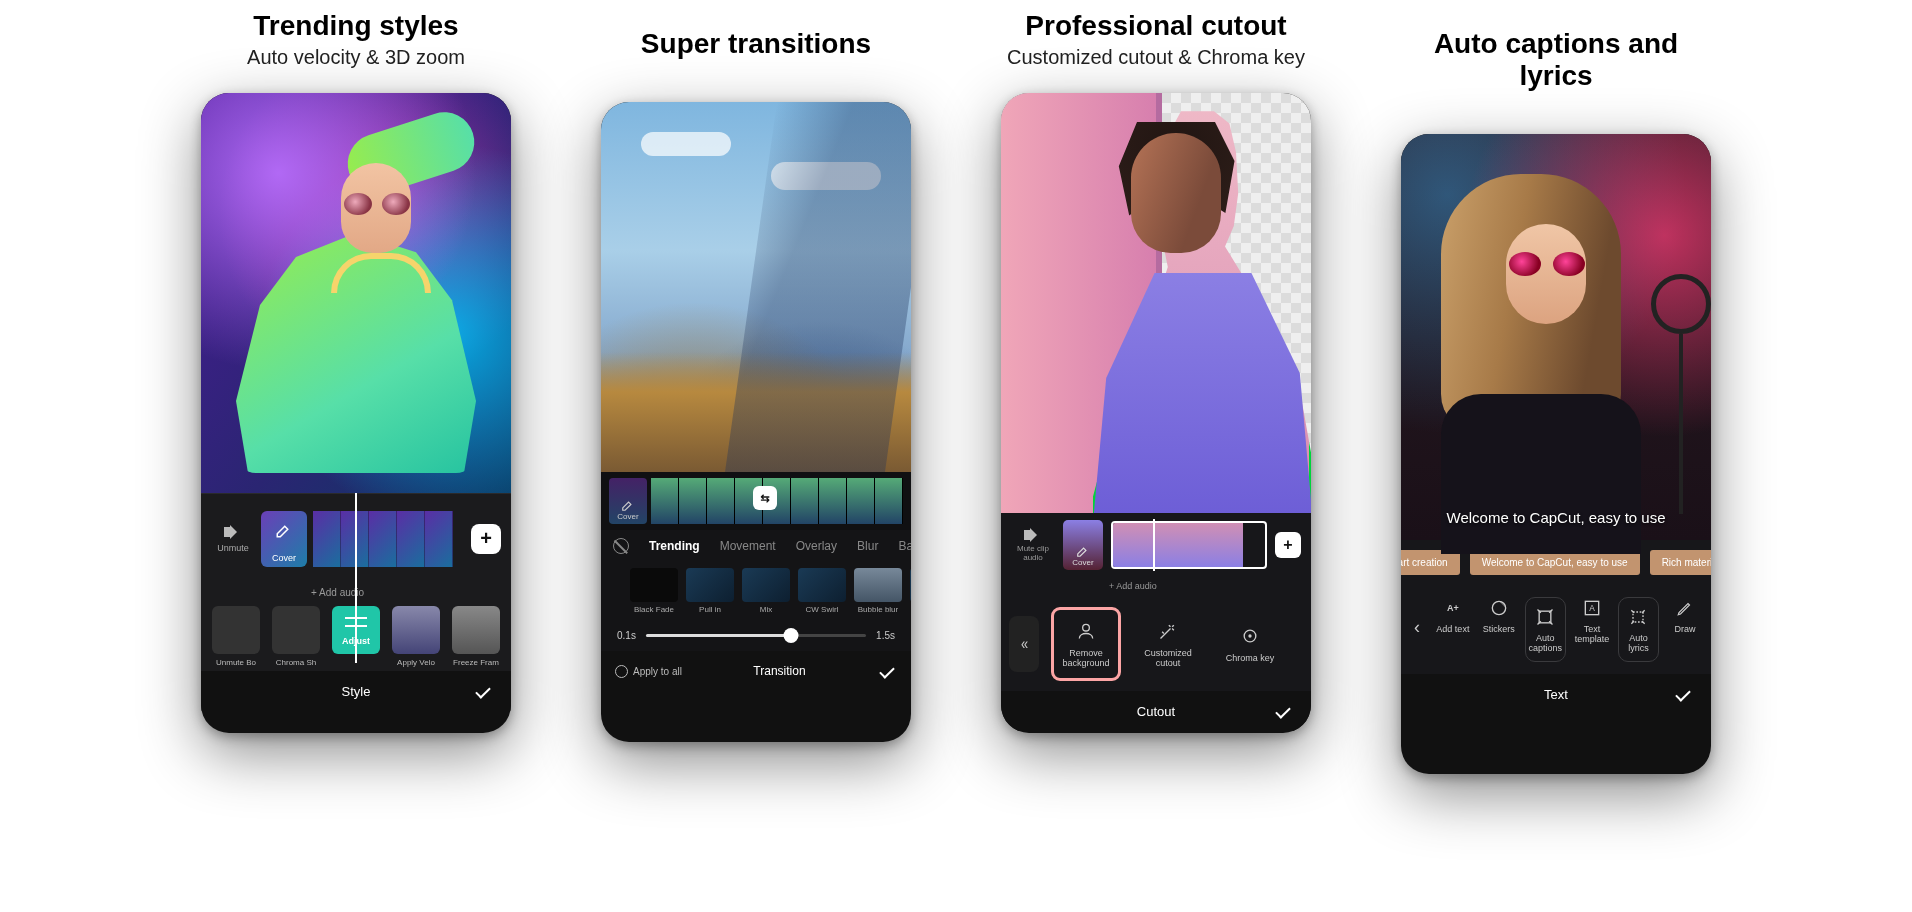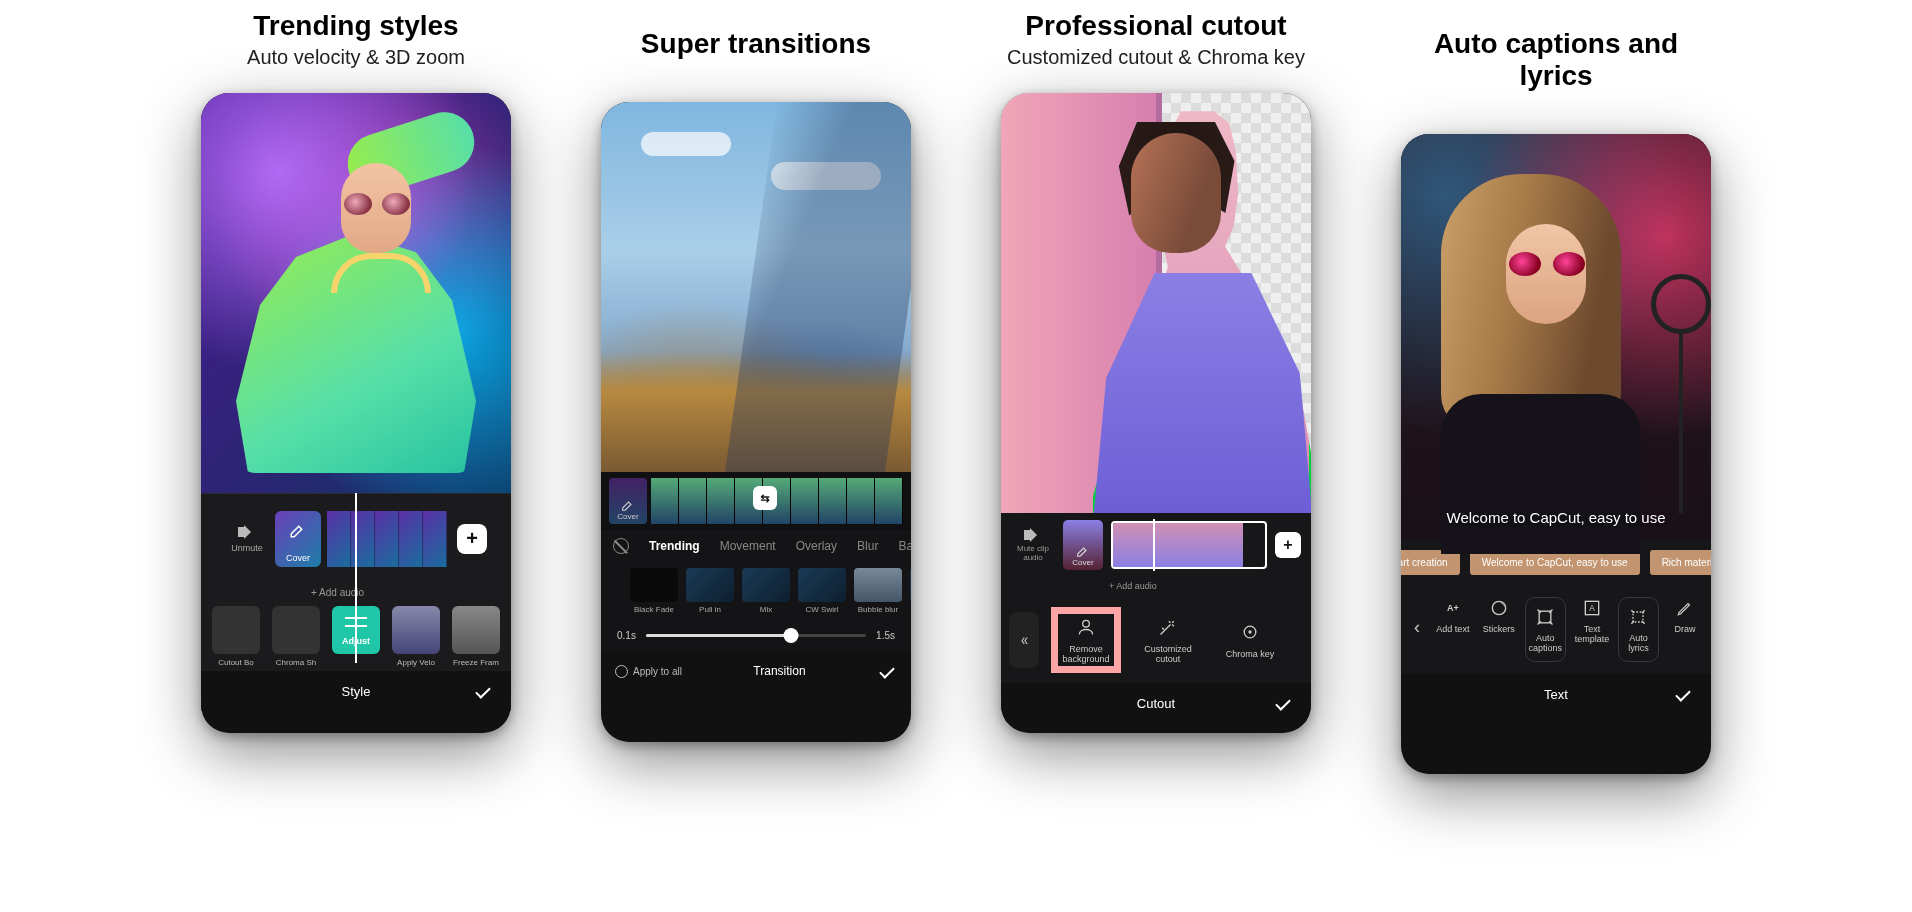--- a/index.html
+++ b/index.html
@@ -84,21 +84,21 @@
     background: radial-gradient(circle at 40% 40%, #eab, #834 70%);
     border-radius:50%;
   }
   .p1-glasses::before{left:0}.p1-glasses::after{right:0}
   .p1-headphones {
     position:absolute; left:95px; top:140px; width:100px; height:40px;
     border:6px solid #f6d46b; border-bottom:none;
     border-radius:50px 50px 0 0;
   }
   .strip1 {
-    height: 90px; background:#1b1b1d; display:flex; align-items:center; padding:0 24px; gap:6px;
+    height: 90px; background:#1b1b1d; display:flex; align-items:center; padding:0 10px; gap:6px;
     border-top:1px solid #2a2a2c;
   }
   .unmute { display:flex;flex-direction:column;align-items:center;gap:4px;color:#aaa;font-size:9px;width:44px;}
   .speaker-icon{width:18px;height:14px;position:relative}
   .speaker-icon::before{content:"";position:absolute;left:0;top:2px;width:6px;height:10px;background:#bbb}
   .speaker-icon::after{content:"";position:absolute;left:6px;top:0;border:7px solid transparent;border-left:7px solid #bbb}
   .cover-thumb{width:46px;height:56px;border-radius:6px;display:flex;flex-direction:column;align-items:center;justify-content:flex-end;font-size:9px;padding-bottom:4px;background:linear-gradient(135deg,#6b3fb8,#1d7ea8);color:#fff;position:relative;flex-shrink:0}
   .cover-thumb svg{position:absolute;top:10px}
   .clip-row{display:flex;gap:0;flex:1;overflow:hidden}
   .clip-row .cframe{width:28px;height:56px;background:linear-gradient(135deg,#5a2ea5,#1a6e9e);border-right:1px solid rgba(0,0,0,.3)}
@@ -177,21 +177,21 @@
   .p3-mute{display:flex;flex-direction:column;align-items:center;gap:2px;font-size:8px;color:#999;width:44px;text-align:center}
   .p3-cover{width:40px;height:50px;background:linear-gradient(#8b7fe4,#523);border-radius:5px;display:flex;flex-direction:column;align-items:center;justify-content:flex-end;font-size:8px;color:#ddd;padding-bottom:3px}
   .p3-frames{display:flex;flex:1;overflow:hidden;border:2px solid #fff;border-radius:4px}
   .p3-frames .f{width:26px;height:44px;background:linear-gradient(#d08fb4,#8b7fe4)}
   .p3-plus{width:26px;height:26px;background:#fff;color:#111;border-radius:6px;display:flex;align-items:center;justify-content:center;font-weight:700;flex-shrink:0}
   .p3-playhead{position:absolute;left:152px;top:6px;bottom:6px;width:2px;background:#fff}
   .p3-addaudio{font-size:9px;color:#999;padding:4px 0 6px 108px;background:#17171a}
   .p3-tools{display:flex;gap:12px;padding:10px 8px;background:#17171a;align-items:center}
   .p3-back{width:30px;height:56px;border-radius:8px;background:#222;display:flex;align-items:center;justify-content:center;color:#ccc}
   .p3-tool{display:flex;flex-direction:column;align-items:center;gap:6px;font-size:9px;color:#ccc;text-align:center;width:70px}
-  .p3-tool.boxed{border:7px solid #fca5a5;border-radius:0;padding:2px 4px}
+  .p3-tool.boxed{border:3px solid #fca5a5;border-radius:9px;padding:10px 4px}
   .p3-tool .ic{width:22px;height:22px;display:flex;align-items:center;justify-content:center}
   
   .p4-preview{height:406px;position:relative;
     background:
      radial-gradient(circle at 85% 25%, rgba(255,60,120,.7), transparent 50%),
      radial-gradient(circle at 15% 15%, rgba(60,180,255,.4), transparent 55%),
      linear-gradient(#2a1a22,#1a1018);
   }
   .p4-singer{position:absolute;left:10px;top:20px;width:220px;height:380px}
   .p4-hair{position:absolute;left:30px;top:20px;width:180px;height:260px;border-radius:80px 80px 40px 40px;
@@ -251,21 +251,21 @@
           <div class="cframe"></div>
           <div class="cframe"></div>
           <div class="cframe"></div>
       </div>
       <div class="plus-tile">+</div>
     </div>
     <div class="add-audio-row">+  Add audio</div>
     <div class="style-row">
       <div class="style-item">
           <div class="sq face-thumb"></div>
-          <span class="lbl">Cutout Bo</span>
+          <span class="lbl">Unmute Bo</span>
         </div>
       <div class="style-item">
           <div class="sq face-thumb"></div>
           <span class="lbl">Chroma Sh</span>
         </div>
       <div class="style-item adjust">
           <div class="sq">
             <div class="sliders"></div>
             <span class="lbl" style="color:#fff;font-size:9px;margin-top:4px">Adjust</span>
           </div>

